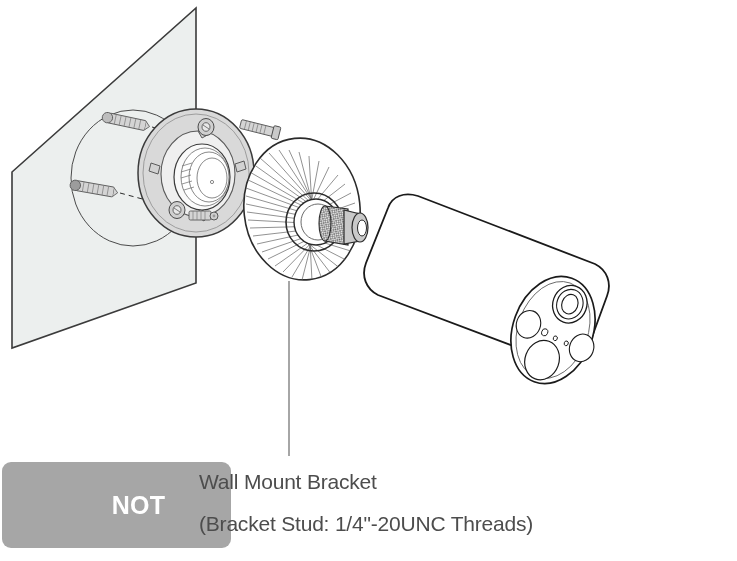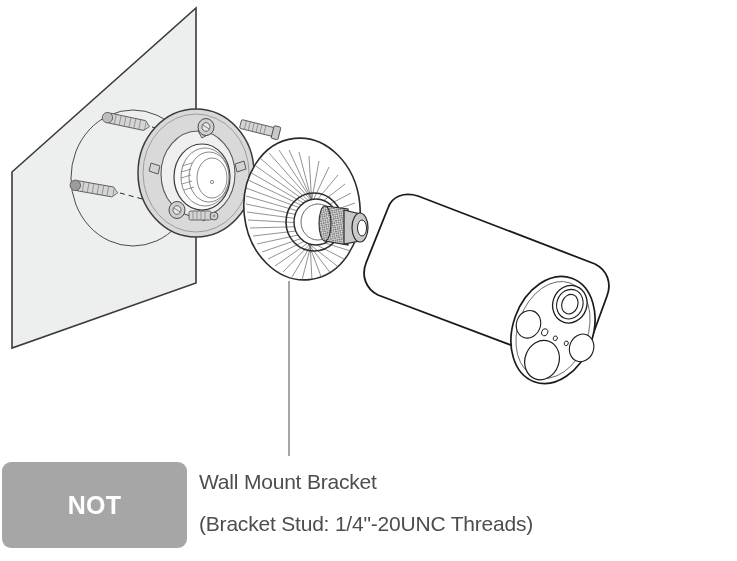--- a/index.html
+++ b/index.html
@@ -36,20 +36,21 @@
     border-radius: 9px;
     display: flex;
     flex-direction: column;
     align-items: center;
     justify-content: center;
     color: #ffffff;
     font-weight: bold;
     font-size: 25px;
     line-height: 1.12;
     letter-spacing: 0.2px;
+    padding-left: 44px;
   }
   .badge-line { display: block; }
   .caption {
     position: absolute;
     left: 199px;
     top: 461px;
     width: 530px;
     color: #4d4d4d;
     font-size: 21px;
     font-weight: normal;

